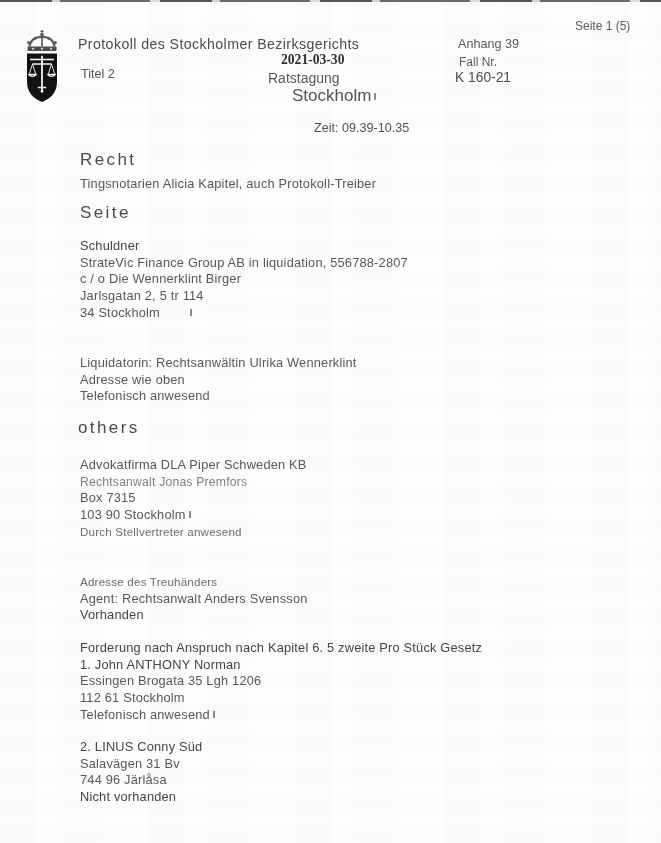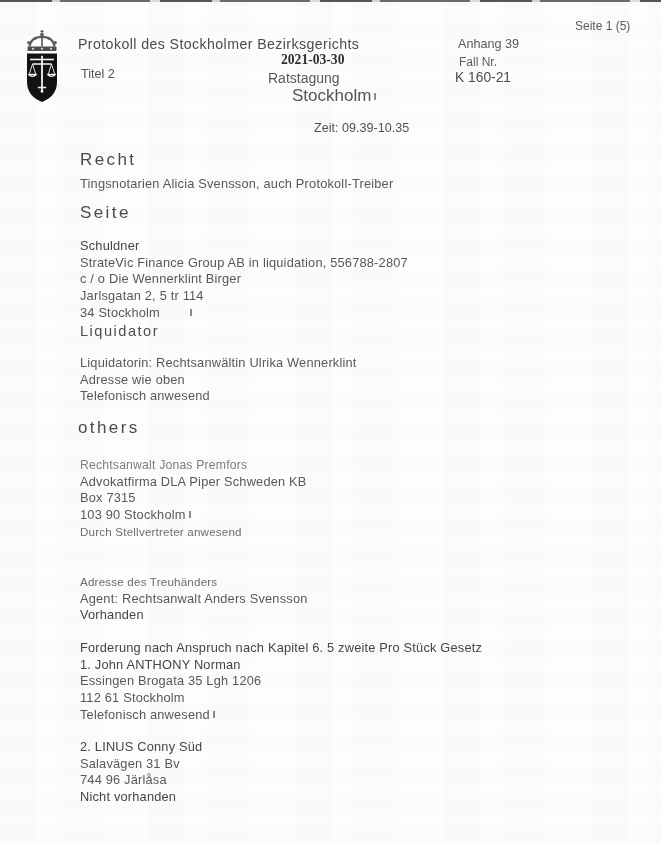--- a/index.html
+++ b/index.html
@@ -108,45 +108,44 @@
   <div class="abs" id="hdr-date">2021-03-30</div>
   <div class="abs" id="hdr-session">Ratstagung</div>
   <div class="abs t-near" id="hdr-loc">Stockholm</div>
   <div class="abs" id="hdr-annex">Anhang 39</div>
   <div class="abs" id="hdr-caselabel">Fall Nr.</div>
   <div class="abs" id="hdr-caseno">K 160-21</div>
   <div class="abs" id="hdr-time">Zeit: 09.39-10.35</div>
 
   <div class="sec" id="sec-recht">
     <div class="h1">Recht</div>
-    <div class="line">Tingsnotarien Alicia Svensson, auch Protokoll-Treiber</div>
+    <div class="line">Tingsnotarien Alicia Kapitel, auch Protokoll-Treiber</div>
   </div>
 
   <div class="abs h1" id="sec-kreise">Seite</div>
 
   <div class="sec" id="sec-schuldner">
     <div class="line dark">Schuldner</div>
     <div class="line">StrateVic Finance Group AB in liquidation, 556788-2807</div>
     <div class="line">c / o Die Wennerklint Birger</div>
     <div class="line">Jarlsgatan 2, 5 tr 114</div>
     <div class="line t-far">34 Stockholm</div>
-    <div class="sub">Liquidator</div>
   </div>
 
   <div class="sec" id="sec-liquidatorin">
     <div class="line">Liquidatorin: Rechtsanwältin Ulrika Wennerklint</div>
     <div class="line">Adresse wie oben</div>
     <div class="line">Telefonisch anwesend</div>
   </div>
 
   <div class="abs h1" id="sec-others">others</div>
 
   <div class="sec" id="sec-empfaenger">
+    <div class="line">Advokatfirma DLA Piper Schweden KB</div>
     <div class="line light">Rechtsanwalt Jonas Premfors</div>
-    <div class="line">Advokatfirma DLA Piper Schweden KB</div>
     <div class="line">Box 7315</div>
     <div class="line t-near">103 90 Stockholm</div>
     <div class="line small">Durch Stellvertreter anwesend</div>
   </div>
 
   <div class="sec" id="sec-agent">
     <div class="line small">Adresse des Treuhänders</div>
     <div class="line">Agent: Rechtsanwalt Anders Svensson</div>
     <div class="line dark">Vorhanden</div>
   </div>

